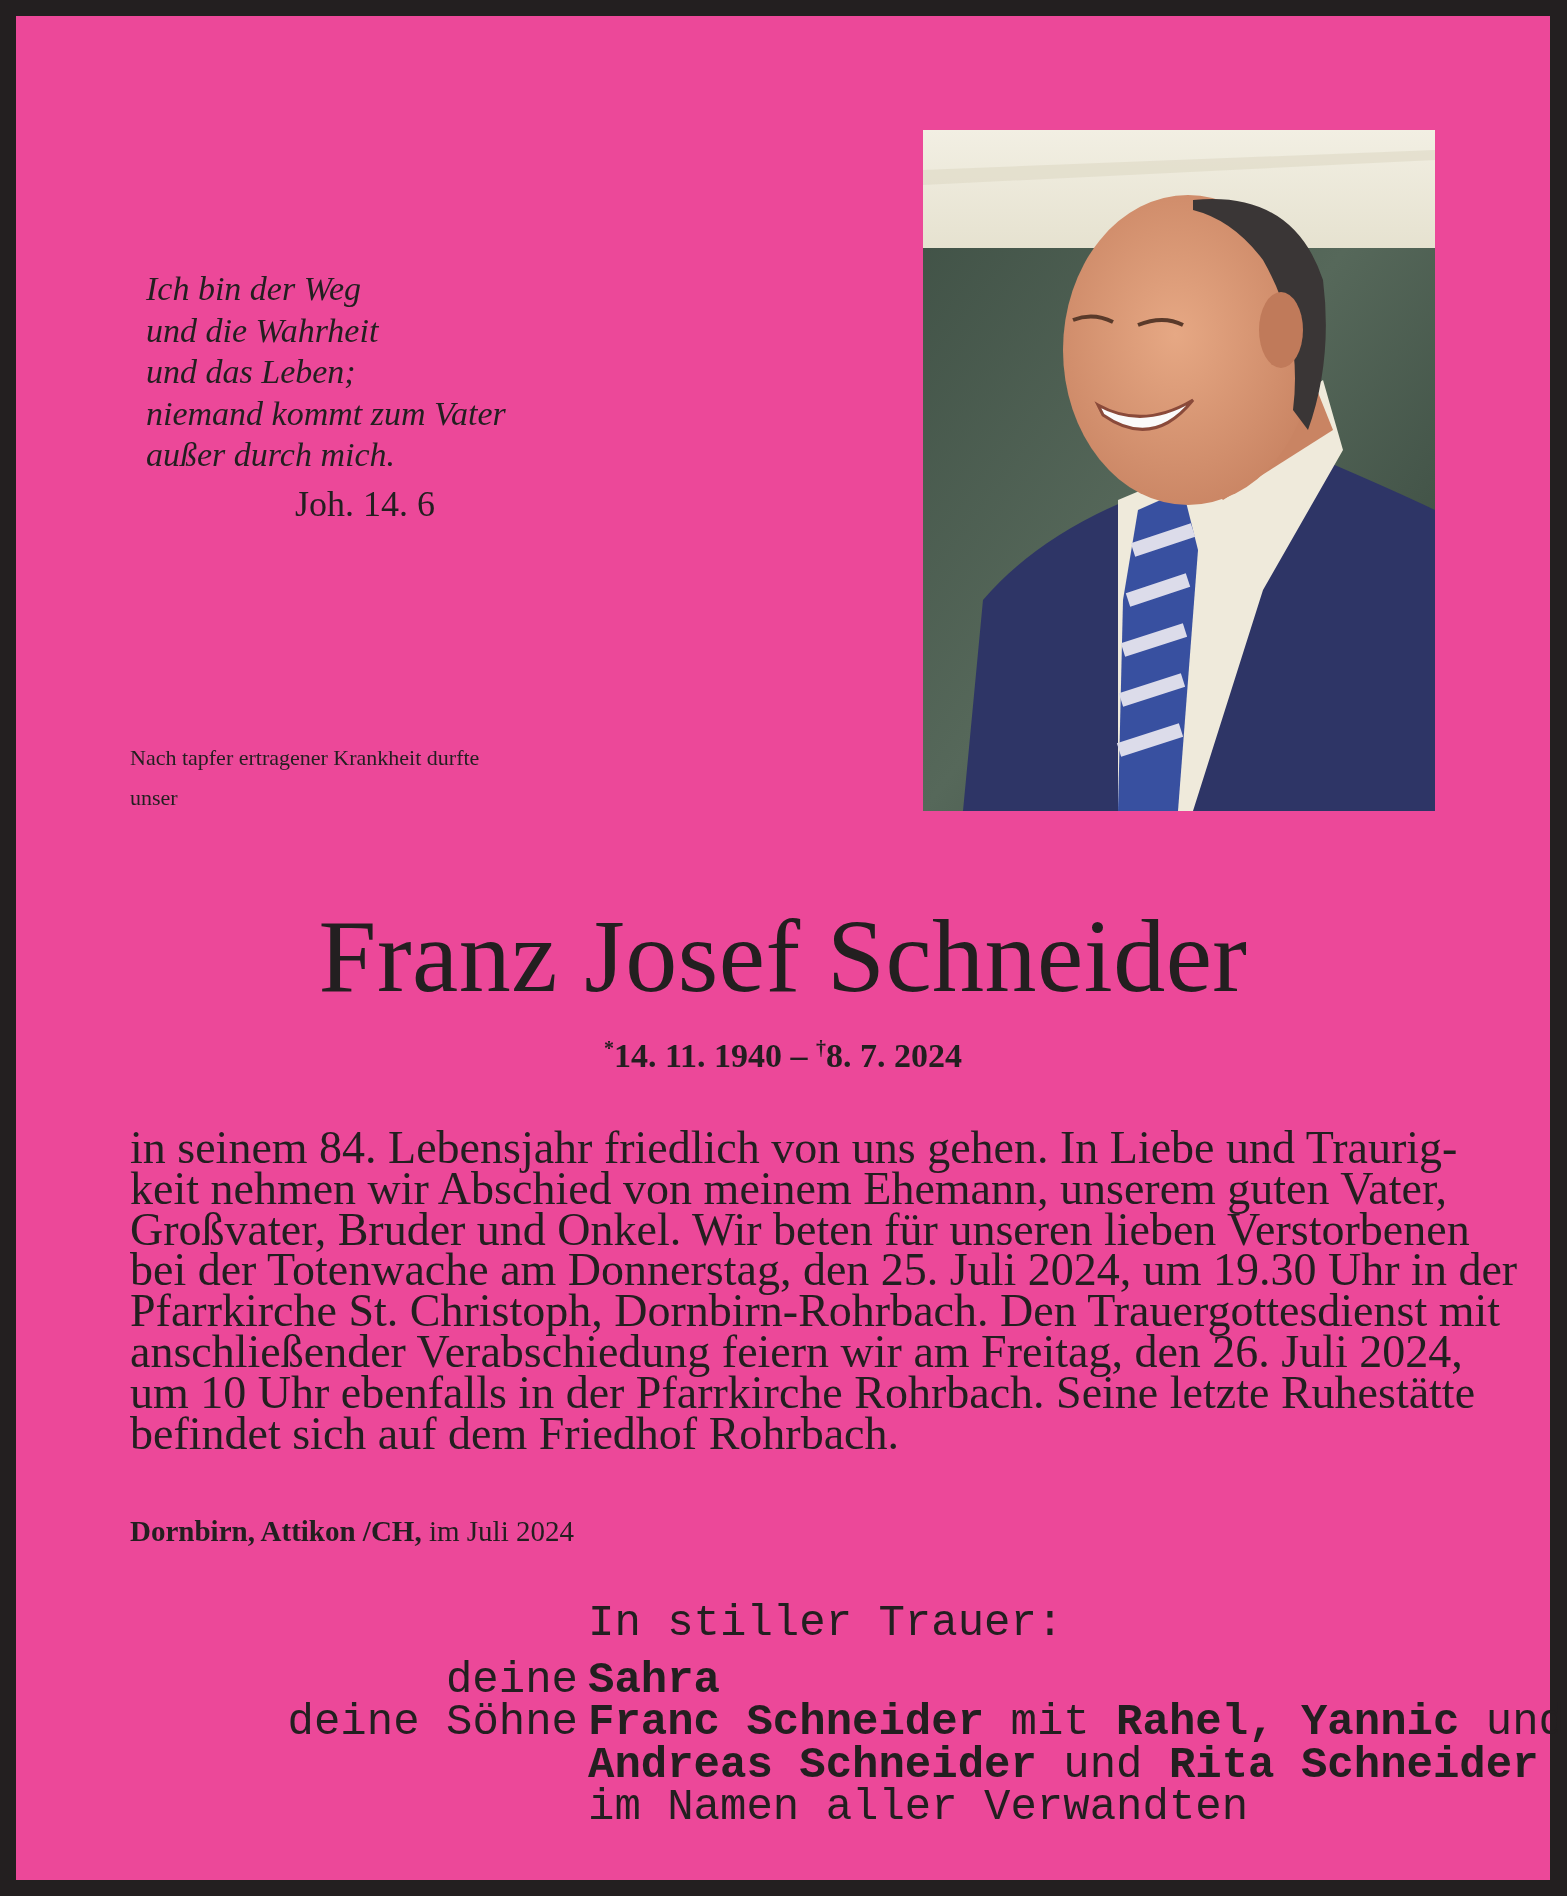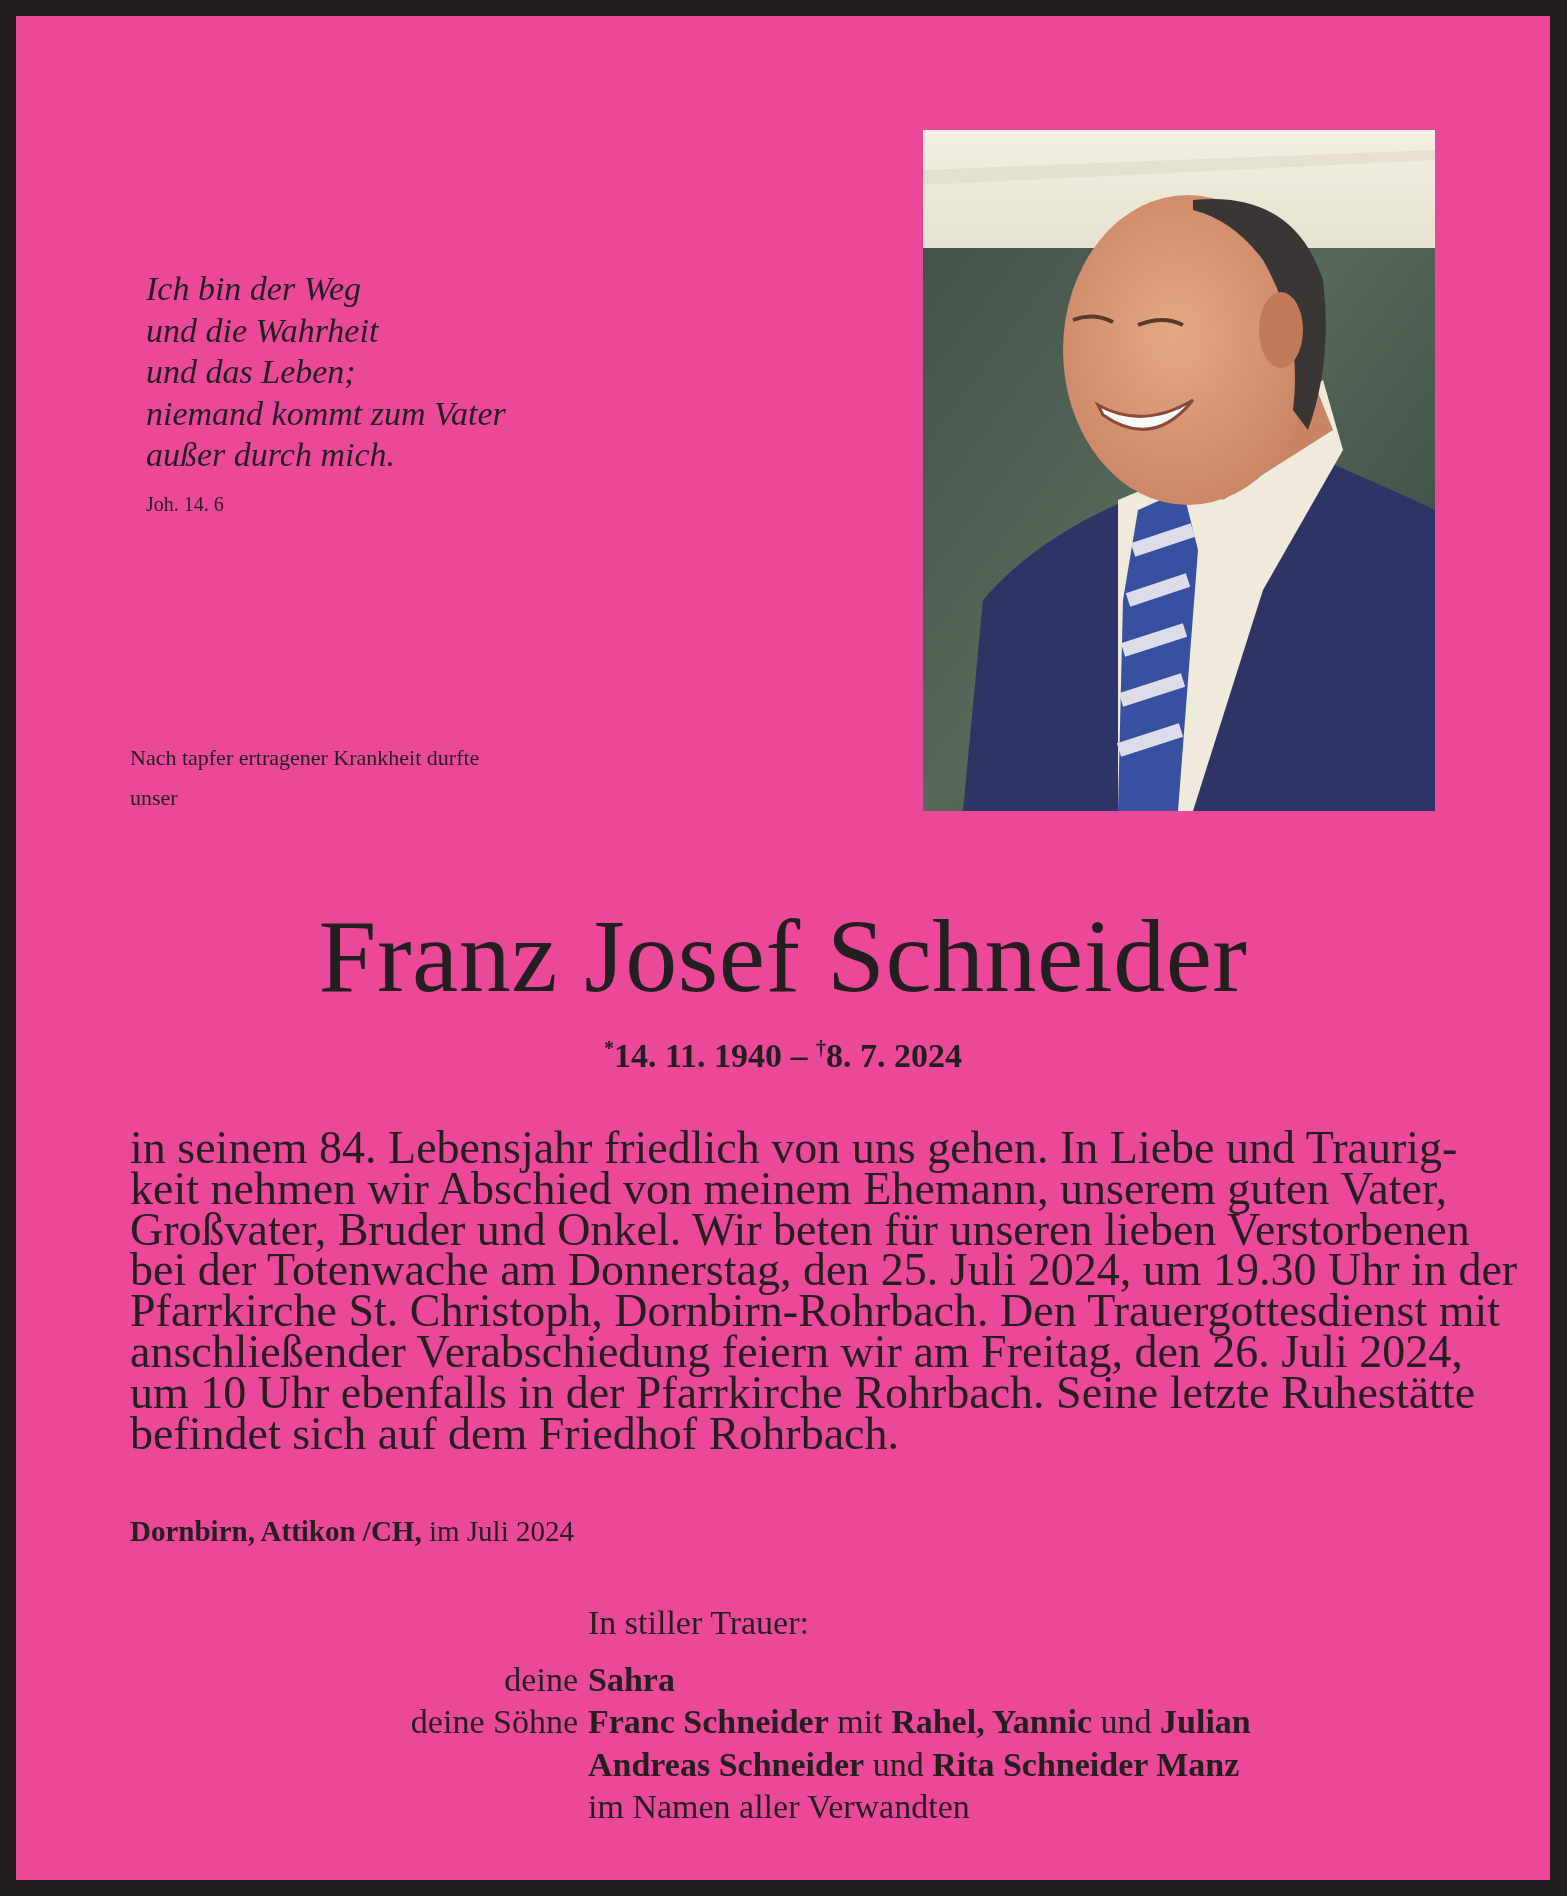--- a/index.html
+++ b/index.html
@@ -23,22 +23,22 @@
       width: 470px;
       font-family: "Liberation Serif", "DejaVu Serif", serif;
       font-style: italic;
       font-size: 34px;
       line-height: 41.5px;
     }
     .quote .line { display: block; white-space: nowrap; }
     .quote .ref {
       display: block;
       font-style: normal;
-      text-align: left;
-      font-size: 20px;
+      text-align: center;
+      font-size: 36px;
       margin-top: 8px;
       padding-right: 32px;
     }
     .photo {
       position: absolute;
       left: 907px; top: 114px;
       width: 512px; height: 681px;
       overflow: hidden;
       background: #4a5a4a;
     }
@@ -89,22 +89,22 @@
       font-family: "Liberation Serif", "DejaVu Serif", serif;
       font-size: 29px;
       line-height: 40px;
       white-space: nowrap;
     }
     .place b { font-weight: bold; }
     .mourners {
       position: absolute;
       left: 114px; top: 1586px;
       width: 1320px;
-      font-family: Liberation Serif, serif;
-      font-size: 34px;
+      font-family: Liberation Mono, monospace;
+      font-size: 44px;
       line-height: 42.5px;
     }
     .mourners .row { display: flex; white-space: nowrap; }
     .mourners .lab { width: 458px; text-align: right; padding-right: 10px; box-sizing: border-box; flex: 0 0 458px; }
     .mourners .val { flex: 1; }
     .mourners .gap { height: 14px; }
     b { font-weight: bold; }
   </style>
 </head>
 <body>

